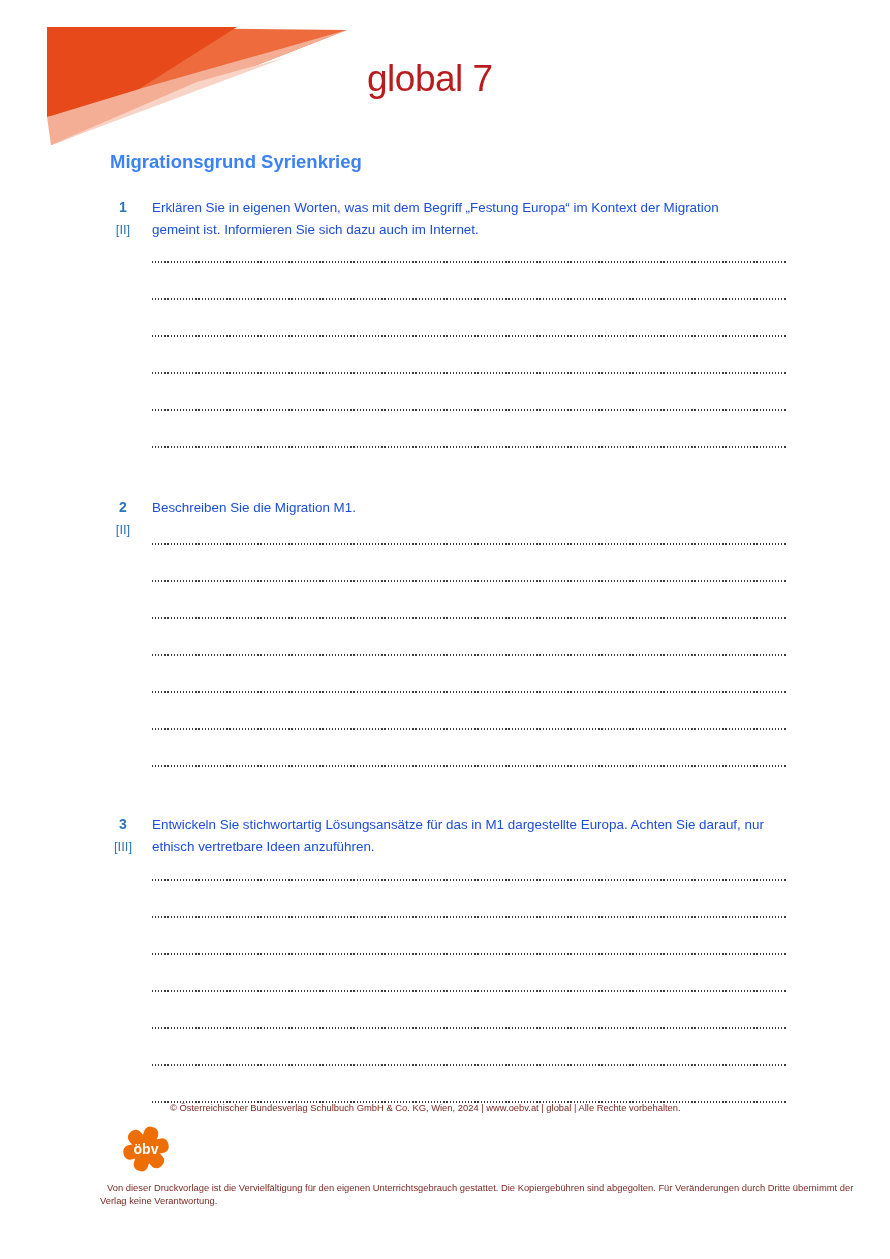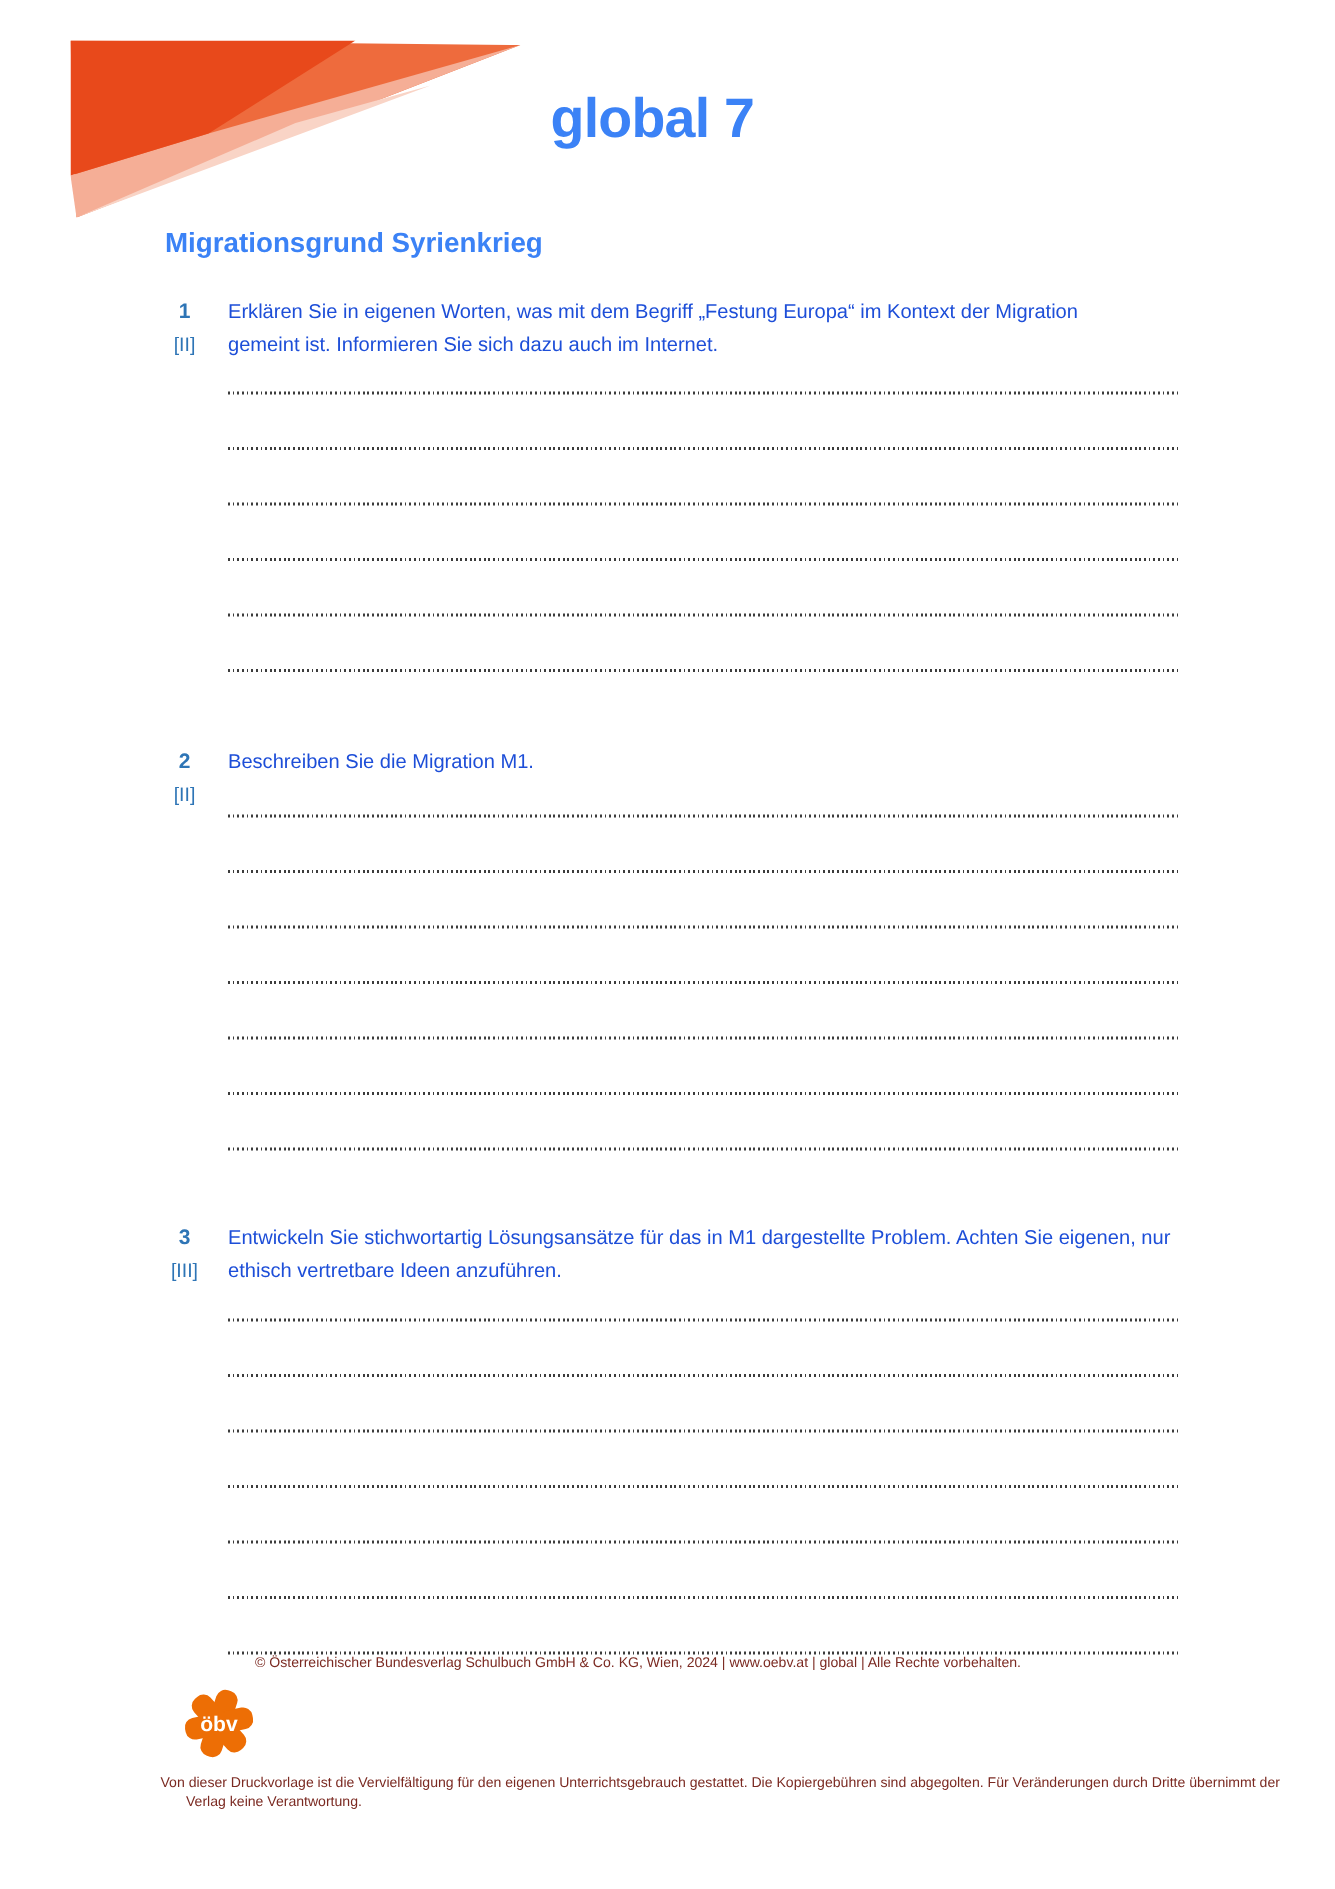--- a/index.html
+++ b/index.html
@@ -7,22 +7,22 @@
     position:relative;
     width:890px;height:1259px;
     background:#ffffff;
     font-family:"Liberation Sans", sans-serif;
     overflow:hidden;
   }
   
   .flare{position:absolute;left:47px;top:27px;width:300px;height:118px;}
   .brand{
     position:absolute;left:367px;top:58px;
-    font-size:37px;font-weight:bold;letter-spacing:-0.5px;
-    color:#3b82f6;white-space:nowrap;
+    font-size:37px;font-weight:normal;letter-spacing:-0.5px;
+    color:#b91c1c;white-space:nowrap;
   }
   
   .doc-title{
     position:absolute;left:110px;top:151px;
     font-size:18.5px;font-weight:bold;color:#3b82f6;white-space:nowrap;
   }
   
   .task-numcol{position:absolute;width:34px;text-align:center;color:#2E75B6;}
   .task-num{font-size:14px;font-weight:bold;line-height:21.5px;}
   .task-level{font-size:13px;line-height:21.5px;}
@@ -48,21 +48,21 @@
   .t3-text{top:814px;}
   .t3-lines{top:879px;}
   
   .oebv-logo{position:absolute;left:122px;top:1124px;width:48px;height:50px;}
   .footer-line{
     position:absolute;font-size:9.4px;line-height:13px;
     color:#7B2A22;white-space:nowrap;
   }
   .f1{left:170px;top:1101px;}
   .f2{left:107px;top:1181px;}
-  .f3{left:124px;top:1194px;}
+  .f3{left:100px;top:1194px;}
 </style>
 </head>
 <body>
 
 <div class="page">
 
   <svg class="flare" viewBox="0 0 300 118" aria-hidden="true">
     <polygon points="0,0 300,3 4,118" fill="#EE6B3D"></polygon>
     <polygon points="0,90 92,62 300,3 4,118" fill="#F5AE96"></polygon>
     <polygon points="4,118 150,55 240,30" fill="#F9D4C6"></polygon>
@@ -105,21 +105,21 @@
       <div class="dotline"></div>
       <div class="dotline"></div>
       <div class="dotline"></div>
     </div>
 
   <div class="task-numcol t3-num">
     <div class="task-num">3</div>
     <div class="task-level">[III]</div>
   </div>
   <div class="task-text t3-text">
-    <div>Entwickeln Sie stichwortartig Lösungsansätze für das in M1 dargestellte Problem. Achten Sie eigenen, nur</div>
+    <div>Entwickeln Sie stichwortartig Lösungsansätze für das in M1 dargestellte Europa. Achten Sie darauf, nur</div>
     <div>ethisch vertretbare Ideen anzuführen.</div>
   </div>
   <div class="lines t3-lines">
       <div class="dotline"></div>
       <div class="dotline"></div>
       <div class="dotline"></div>
       <div class="dotline"></div>
       <div class="dotline"></div>
       <div class="dotline"></div>
       <div class="dotline"></div>

